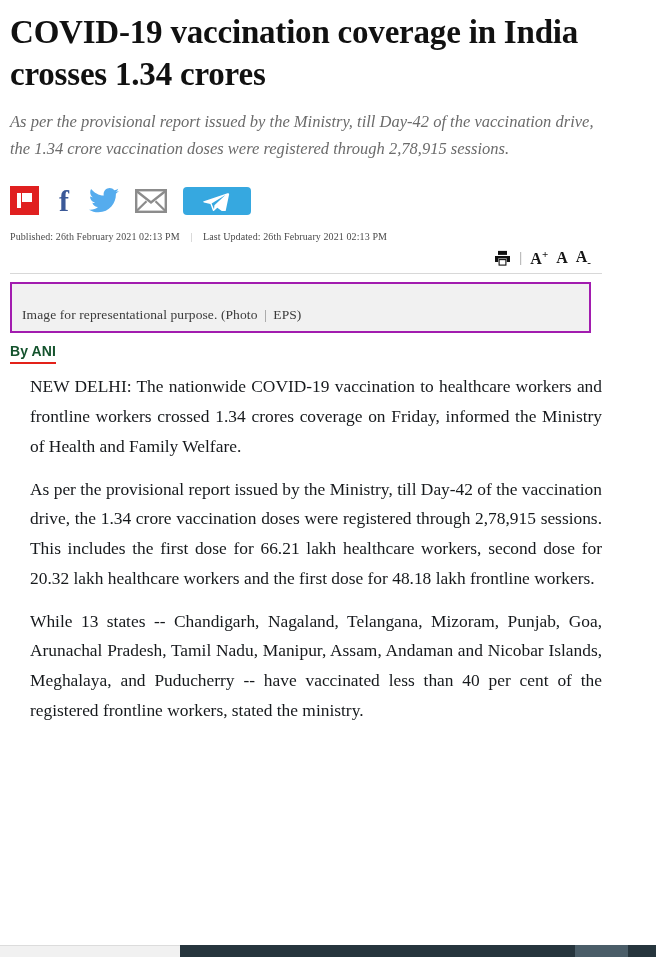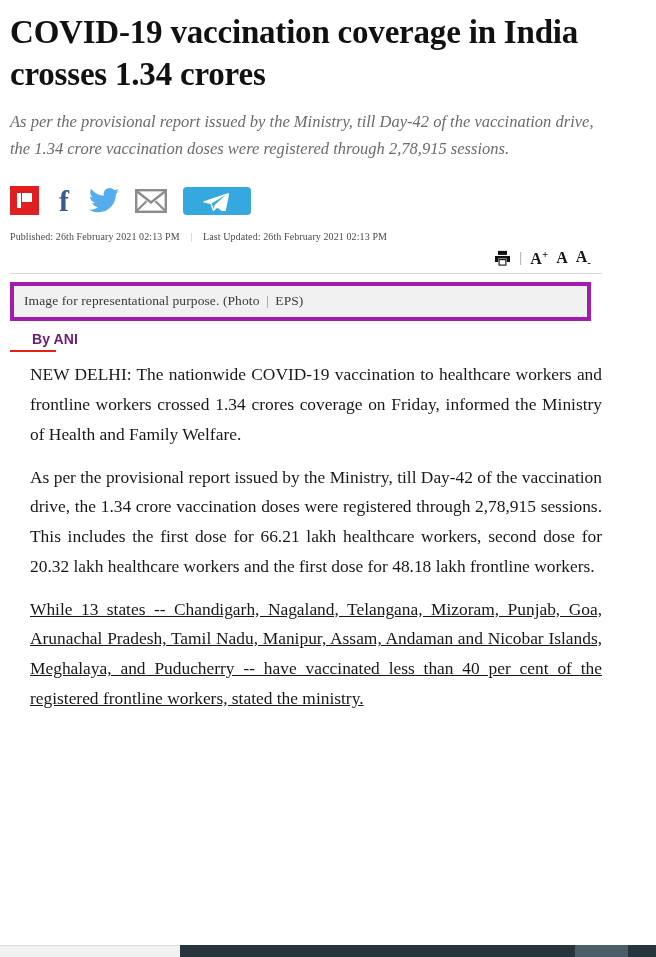--- a/index.html
+++ b/index.html
@@ -146,63 +146,62 @@
   .fsz.plus sup, .fsz.minus sub {
     font-size: 11px;
     font-weight: bold;
   }
 
   
   .caption {
     margin-top: 8px;
     margin-right: 11px;
     background: #f1f1f1;
-    border: 4px solid #a21caf;
+    border: 2px solid #a21caf;
     box-sizing: border-box;
-    padding: 7px 10px 8px 10px;
+    padding: 23px 10px 8px 10px;
     font-family: "Liberation Serif", serif;
     font-size: 13.5px;
     color: #3a3a3a;
     letter-spacing: 0.1px;
   }
   .cap-sep { color: #8e8e8e; padding: 0 3px; }
 
   
   .byline {
     margin-top: 10px;
     display: inline-block;
   }
   .byline-text {
     font-family: "Liberation Sans", sans-serif;
     font-weight: bold;
     font-size: 14px;
-    color: #701a75;
+    color: #14532d;
     letter-spacing: 0.1px;
     display: block;
-    margin-left: 22px;
   }
   .byline-rule {
     display: block;
     margin-top: 3px;
     width: 46px;
     height: 2.5px;
     background: #e32119;
   }
 
   
   .body-copy { margin-top: 8px; margin-left: 20px; }
   .body-copy p {
     font-family: "Liberation Serif", serif;
     font-size: 17.4px;
     line-height: 1.71;
     color: #16191c;
     text-align: justify;
     margin: 0 0 13px 0;
   }
-  .body-copy p:last-child { margin-bottom: 0; text-decoration: underline; }
+  .body-copy p:last-child { margin-bottom: 0; }
 
   
   .bottom-strip {
     position: absolute;
     left: 0;
     bottom: 0;
     width: 656px;
     height: 12px;
     display: flex;
   }

